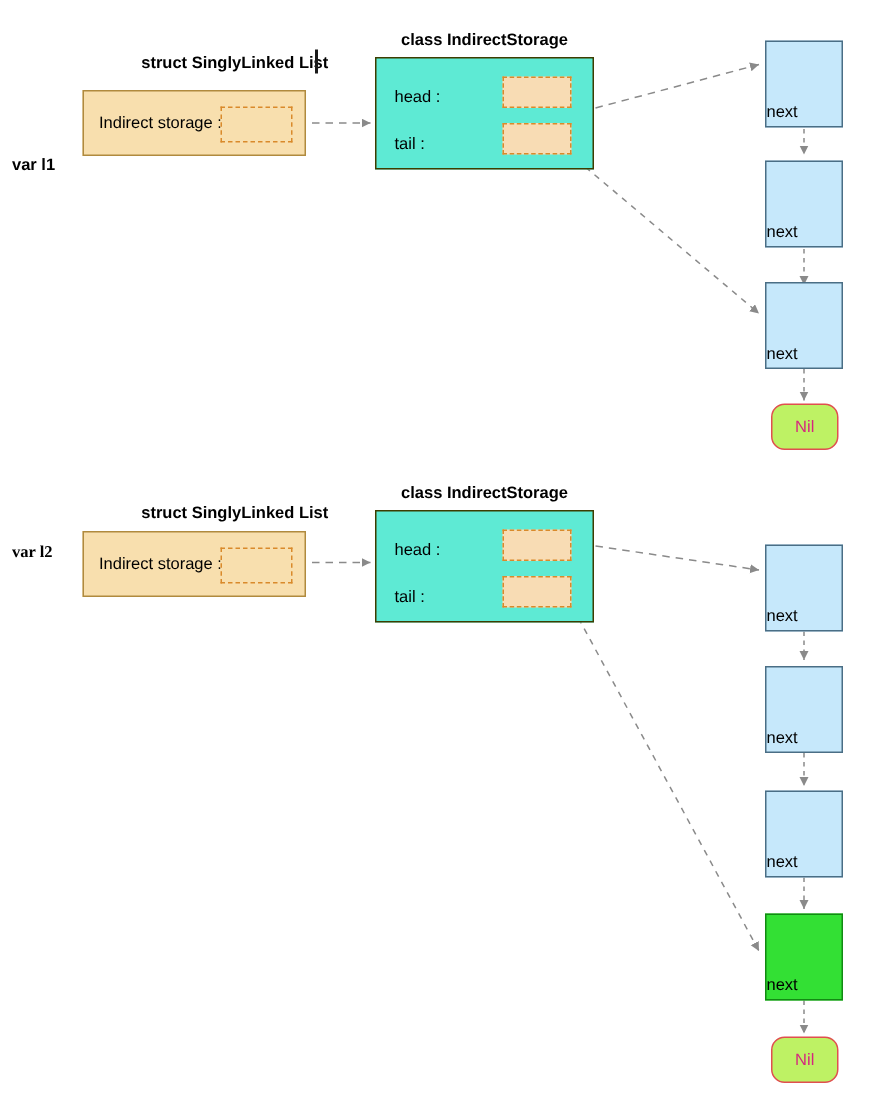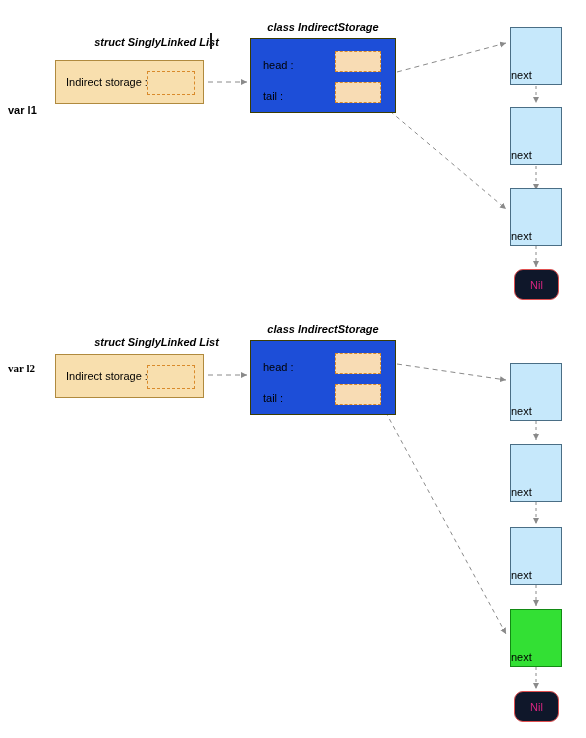--- a/index.html
+++ b/index.html
@@ -40,21 +40,20 @@
     white-space: nowrap;
   }
 
   
   .box-title {
     font-size: 11px;
     font-weight: bold;
     color: #000;
     white-space: nowrap;
     text-align: center;
-    font-style: italic;
   }
 
   
   .struct-box {
     background: #f8dfae;
     border: 1px solid #b08a3e;
     box-sizing: border-box;
   }
   .struct-label {
     position: absolute;
@@ -67,21 +66,21 @@
   }
   .struct-slot {
     position: absolute;
     border: 1px dashed #d98a2b;
     background: #f8dfae;
     box-sizing: border-box;
   }
 
   
   .class-box {
-    background: #1d4ed8;
+    background: #5eead4;
     border: 1px solid #3d3d00;
     box-sizing: border-box;
   }
   .field-label {
     position: absolute;
     font-size: 11px;
     color: #000;
     white-space: nowrap;
   }
   .field-slot {
@@ -108,21 +107,21 @@
     right: 6px;
     bottom: 3px;
     text-align: left;
     font-size: 11px;
     color: #000;
   }
 
   
   .nil-box {
     position: absolute;
-    background: #0f172a;
+    background: #bef264;
     border: 1px solid #e04f4f;
     border-radius: 9px;
     box-sizing: border-box;
     display: flex;
     align-items: center;
     justify-content: center;
     font-size: 11px;
     color: #d6257f;
   }
 

